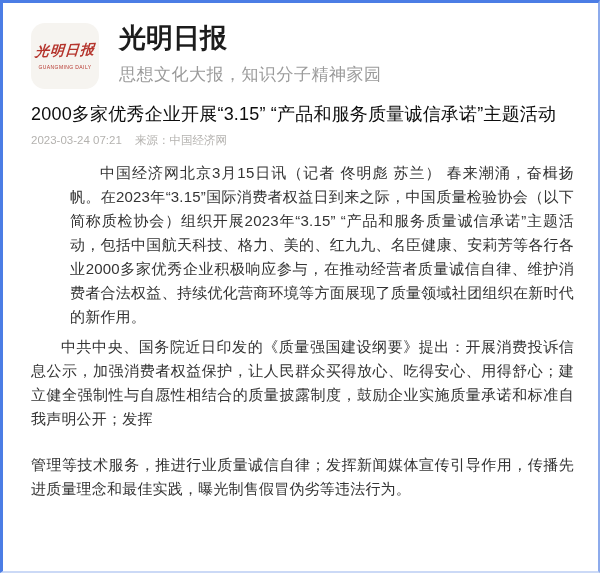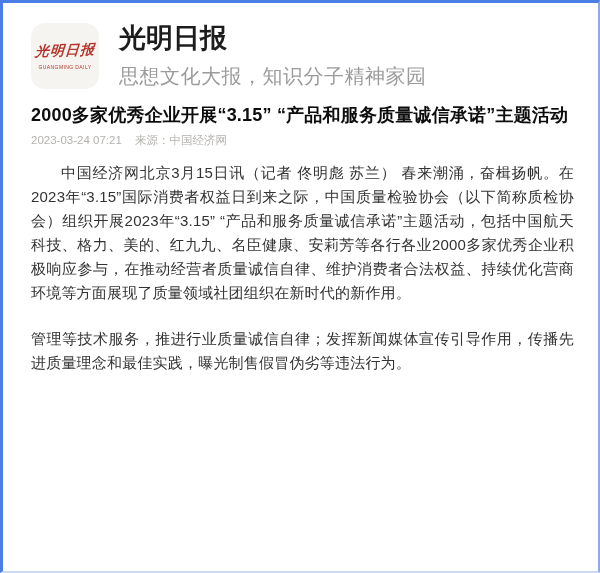--- a/index.html
+++ b/index.html
@@ -63,30 +63,30 @@
   .site-title {
     font-family: "Liberation Serif", serif;
     font-size: 27px;
     font-weight: bold;
     color: #1c1c1c;
     margin: 0;
     line-height: 1.1;
   }
   .tagline {
     font-family: "Liberation Serif", serif;
-    font-size: 20px;
+    font-size: 17px;
     color: #9b9b9b;
     margin-top: 9px;
     letter-spacing: 0.5px;
   }
 
   
   .article-title {
     font-size: 18px;
-    font-weight: bold;
+    font-weight: normal;
     color: #0d0d0d;
     margin: 14px 0 0 0;
     line-height: 1.25;
     letter-spacing: 0.2px;
   }
   .meta {
     font-size: 11.5px;
     color: #b4b2af;
     margin-top: 7px;
   }
@@ -97,20 +97,21 @@
     font-size: 15px;
     line-height: 24px;
     color: #333333;
     text-align: justify;
     text-indent: 2em;
     margin: 6px 0 0 0;
     letter-spacing: 0.2px;
   }
   .para.first {
     margin-top: 13px;
+    margin-left: 39px;
   }
   .para.continuation {
     margin-top: 22px;
     text-indent: 0;
   }
 </style>
 </head>
 <body>
 
 <div class="frame">
@@ -128,16 +129,17 @@
 
   <main>
     <h2 class="article-title">2000多家优秀企业开展“3.15” “产品和服务质量诚信承诺”主题活动</h2>
 
     <div class="meta">
       <span class="date">2023-03-24 07:21</span>
       <span class="source">来源：中国经济网</span>
     </div>
 
     <p class="para first">中国经济网北京3月15日讯（记者 佟明彪 苏兰） 春来潮涌，奋楫扬帆。在2023年“3.15”国际消费者权益日到来之际，中国质量检验协会（以下简称质检协会）组织开展2023年“3.15” “产品和服务质量诚信承诺”主题活动，包括中国航天科技、格力、美的、红九九、名臣健康、安莉芳等各行各业2000多家优秀企业积极响应参与，在推动经营者质量诚信自律、维护消费者合法权益、持续优化营商环境等方面展现了质量领域社团组织在新时代的新作用。</p>
+    <p class="para">中共中央、国务院近日印发的《质量强国建设纲要》提出：开展消费投诉信息公示，加强消费者权益保护，让人民群众买得放心、吃得安心、用得舒心；建立健全强制性与自愿性相结合的质量披露制度，鼓励企业实施质量承诺和标准自我声明公开；发挥</p>
     <p class="para continuation">管理等技术服务，推进行业质量诚信自律；发挥新闻媒体宣传引导作用，传播先进质量理念和最佳实践，曝光制售假冒伪劣等违法行为。</p>
   </main>
 
 </div>
 
 </body></html>

